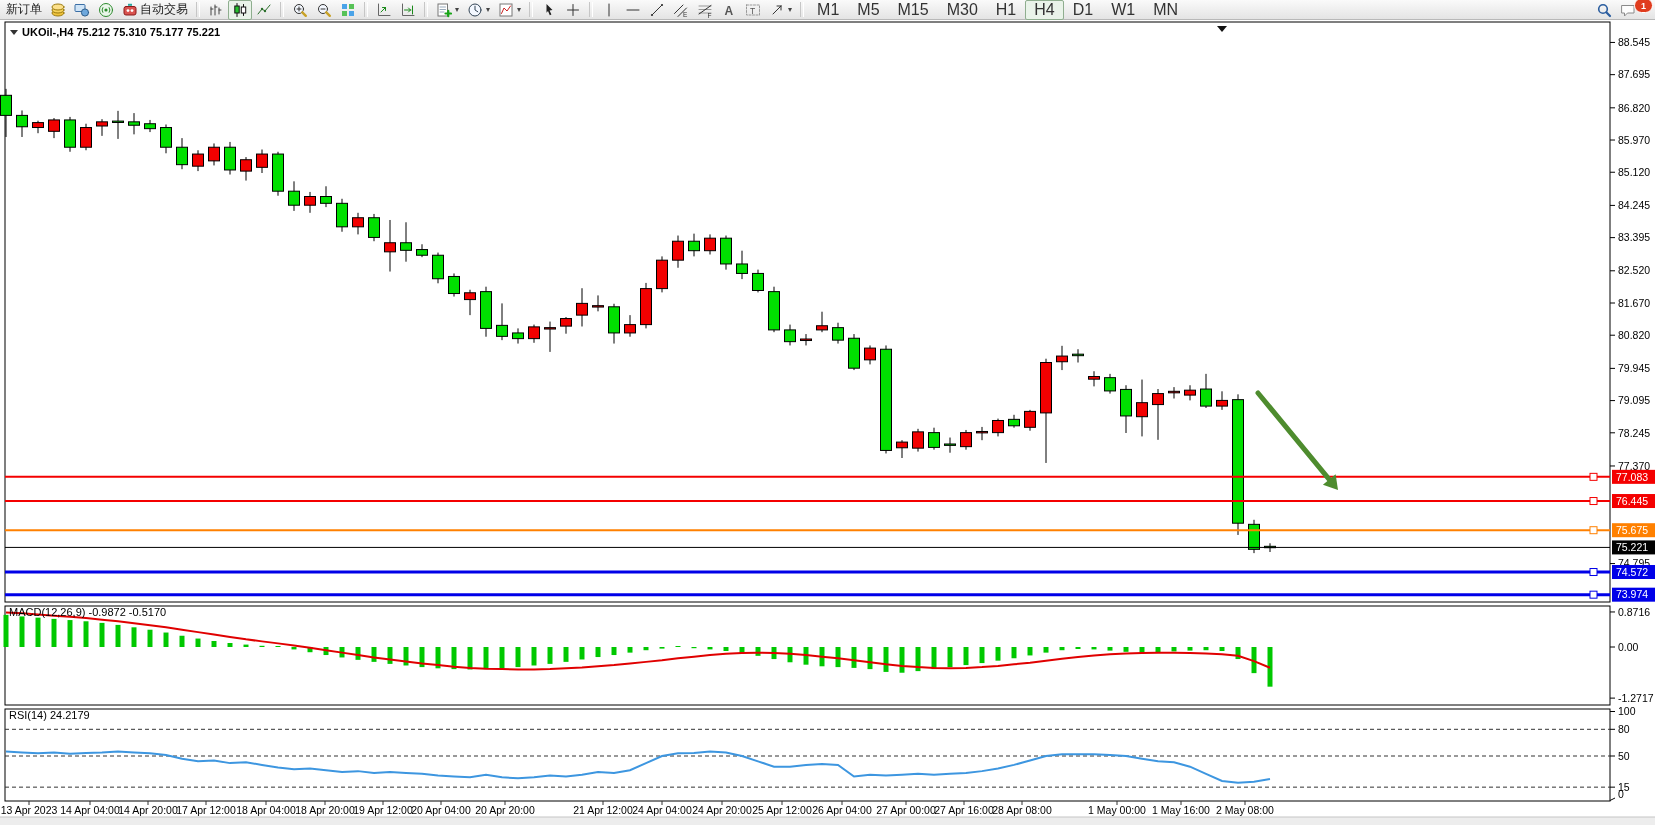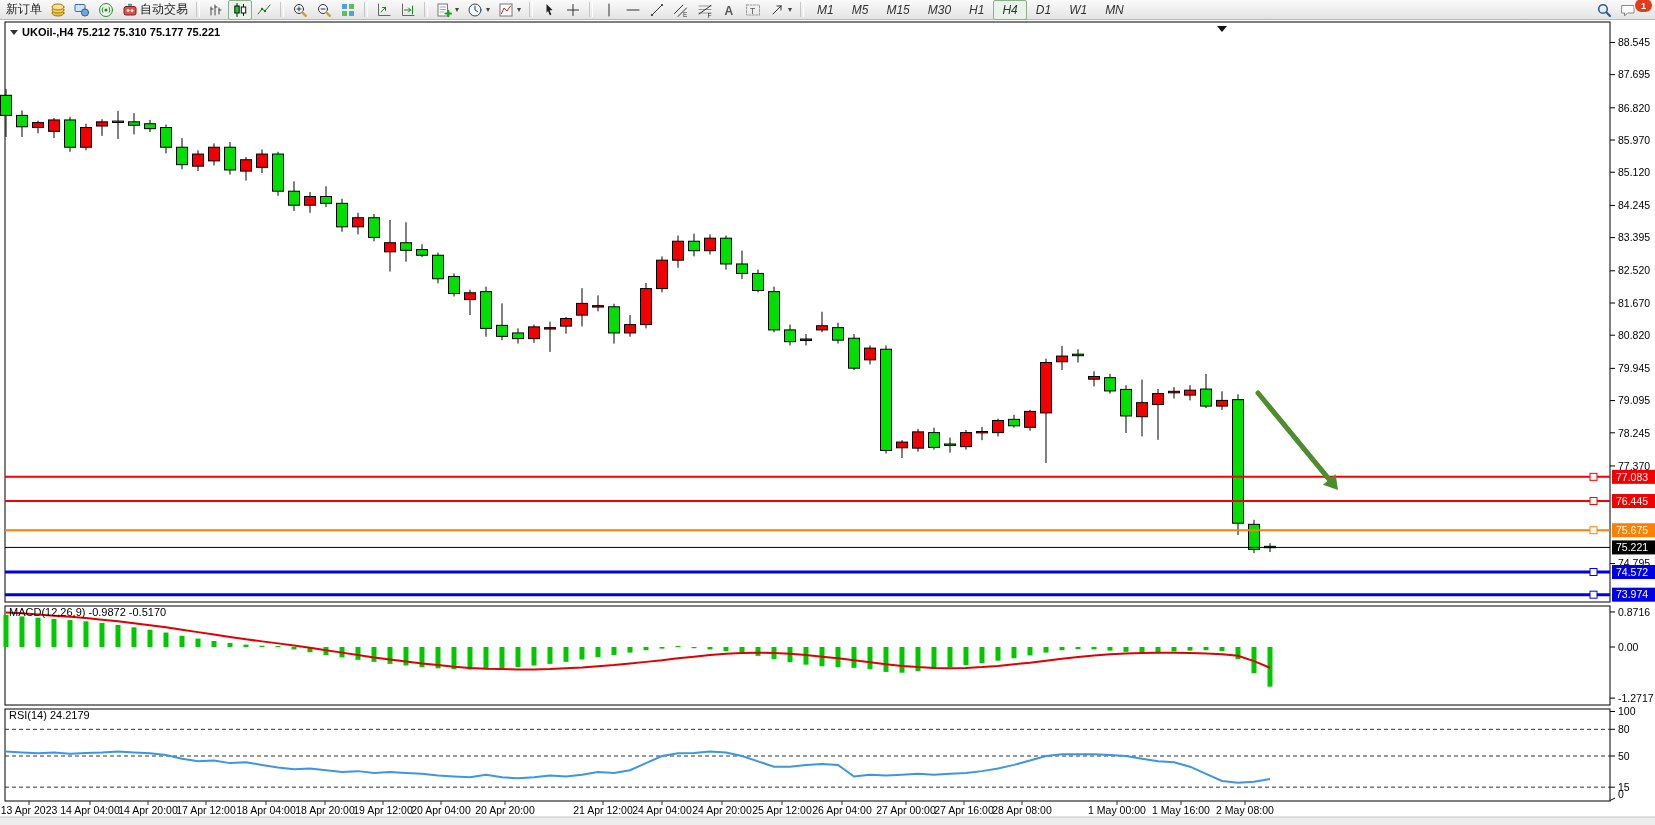--- a/index.html
+++ b/index.html
@@ -7,21 +7,21 @@
        font-family:"Liberation Sans",sans-serif;padding-left:20px;}
   #toolbar{position:absolute;top:0;left:0;width:1655px;height:20px;z-index:5;
     background:linear-gradient(#fafafa,#e4e4e4);border-bottom:1px solid #b8b8b8;
     display:flex;align-items:center;padding:0 2px;box-sizing:border-box;font-size:12px;color:#222;}
   .tbb{display:inline-flex;align-items:center;height:18px;padding:0 3px;border:1px solid transparent;
        border-radius:2px;gap:2px;white-space:nowrap;cursor:default;}
   .tbb.act{border:1px solid #8fae8f;background:#e9f3e9;}
   .tbb svg{display:block;}
   .tb-sep{width:2px;height:15px;border-left:1px solid #c6c6c6;border-right:1px solid #ffffff;margin:0 4px;}
   .caret{font-size:8px;color:#444;margin-left:1px;}
-  .tf{font-size:12px;padding:0 5px;color:#333;font-style:italic;}
+  .tf{font-size:16px;padding:0 5px;color:#333;}
   #tb-right{margin-left:auto;display:flex;align-items:center;}
   .badge{position:relative;margin-left:-6px;top:-4px;background:#e03c1e;color:#fff;border-radius:8px;
          min-width:13px;height:13px;font-size:9px;font-weight:bold;display:inline-flex;
          align-items:center;justify-content:center;padding:0 2px;border:1px solid #fff;}
   #chart-svg{position:absolute;top:0;left:0;}
   svg text{font-family:"Liberation Sans",sans-serif;}
 </style>
 </head>
 <body>
 

